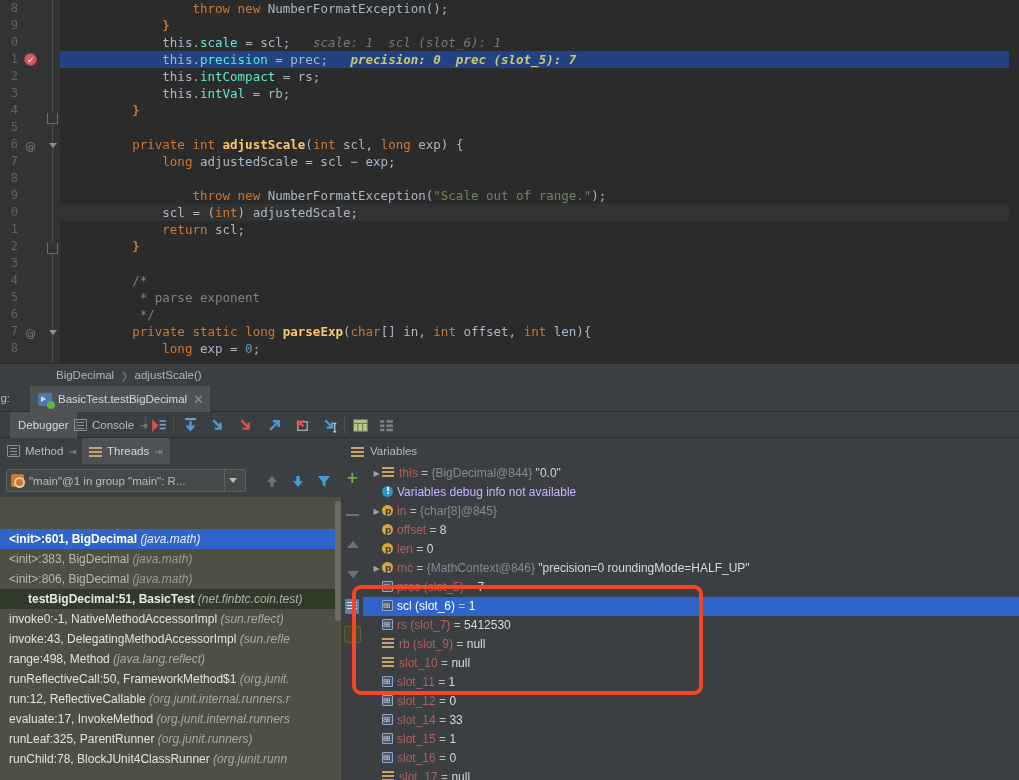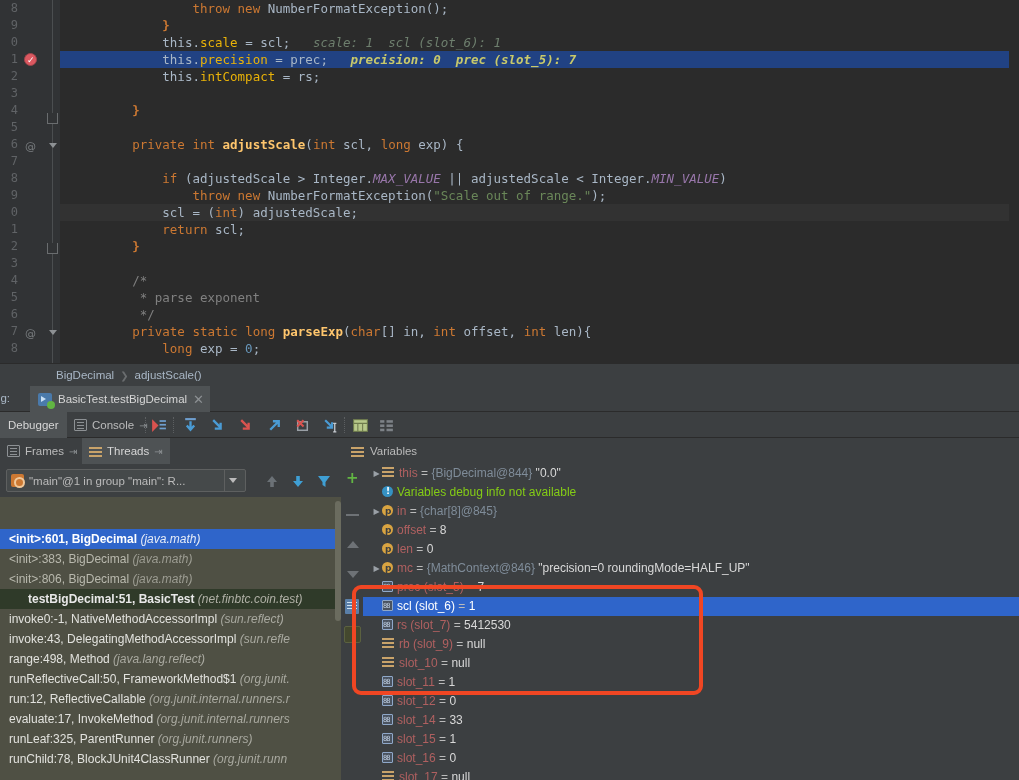--- a/index.html
+++ b/index.html
@@ -63,21 +63,21 @@
   .cl {
     position: absolute; left: 0; right: 10px; height: 17px; line-height: 17px;
     white-space: pre; padding-left: 12px;
   }
   .cl.hl { background: #214283; }
   .cl.soft { background: #323232; }
 
   
   .kw   { color: #cc7832; }
   .kwb  { color: #cc7832; font-weight: bold; }
-  .fld  { color: #eab308; }
+  .fld  { color: #5eead4; }
   .txt  { color: #a9b7c6; }
   .str  { color: #6a8759; }
   .num  { color: #6897bb; }
   .cmt  { color: #808080; }
   .mname{ color: #ffc66d; font-weight: bold; }
   .stc  { color: #9876aa; font-style: italic; }
   .hint { color: #6e7f6e; font-style: italic; }
   .hintb{ color: #c9c96a; font-style: italic; font-weight: bold; }
   .brc  { color: #a9b7c6; }
 
@@ -122,21 +122,21 @@
   
   .toolrow {
     position: absolute; left: 0; top: 412px; width: 1019px; height: 26px;
     background: #3c3f41; border-bottom: 1px solid #2b2b2b;
   }
   .tool-tab {
     position: absolute; top: 0; height: 26px; display: flex;
     align-items: center; gap: 5px; padding: 0 8px; font-size: 11.5px;
     color: #bbbbbb;
   }
-  .tool-tab.active { background: #4e5254; color: #d6d6d6; }
+  .tool-tab.active { background: #4e5254; color: #d6d6d6; margin-left: 10px; }
   .icon-sq {
     width: 13px; height: 12px; border: 1px solid #8d9194; border-radius: 1px;
     position: relative; flex: none;
   }
   .icon-sq::after {
     content: ""; position: absolute; left: 2px; top: 2px; right: 2px;
     height: 1px; background: #8d9194;
     box-shadow: 0 3px 0 #8d9194, 0 6px 0 #8d9194;
   }
   .pin { font-size: 10px; color: #8d9194; }
@@ -273,21 +273,21 @@
     width: 11px; height: 11px; border-radius: 50%; background: #3592c4;
   }
   .ico-info::after {
     content: "!"; position: absolute; left: 4px; top: -4px; font-size: 9px;
     color: #fff; font-weight: bold; font-family: "DejaVu Sans", sans-serif;
   }
   .vname { color: #b06060; }
   .veq { color: #bbbbbb; }
   .vref { color: #7f8c99; }
   .vval { color: #d9d9d9; }
-  .vinfo { color: #84cc16; }
+  .vinfo { color: #c4b5fd; }
 
   
   .annot {
     position: absolute; left: 352px; top: 585px; width: 351px; height: 110px;
     border: 4px solid #f04623; border-radius: 9px; pointer-events: none; z-index: 40;
   }
 
   
   .vg-btn { position: absolute; left: 3px; width: 17px; height: 17px; }
   .vg-minus::after {
@@ -414,24 +414,25 @@
         <div class="at-sign" style="top: 140px;">@</div>
         <div class="at-sign" style="top: 327px;">@</div>
       </div>
     <div class="fold-line"></div>
     <div class="code" id="codearea">
         <div class="cl" style="top: 0px;">                <span class="kw">throw</span> <span class="kw">new</span> <span class="txt">NumberFormatException</span><span class="brc">();</span></div>
         <div class="cl" style="top: 17px;">            <span class="kwb">}</span></div>
         <div class="cl" style="top: 34px;">            <span class="txt">this</span><span class="brc">.</span><span class="fld">scale</span> <span class="brc">=</span> <span class="txt">scl;</span>   <span class="hint">scale: 1  scl (slot_6): 1</span></div>
         <div class="cl hl" style="top: 51px;">            <span class="txt">this</span><span class="brc">.</span><span class="fld">precision</span> <span class="brc">=</span> <span class="txt">prec;</span>   <span class="hintb">precision: 0  prec (slot_5): 7</span></div>
         <div class="cl" style="top: 68px;">            <span class="txt">this</span><span class="brc">.</span><span class="fld">intCompact</span> <span class="brc">=</span> <span class="txt">rs;</span></div>
+        <div class="cl" style="top: 85px;">            <span class="txt">this</span><span class="brc">.</span><span class="fld">intVal</span> <span class="brc">=</span> <span class="txt">rb;</span></div>
         <div class="cl" style="top: 102px;">        <span class="kwb">}</span></div>
         <div class="cl" style="top: 119px;"></div>
         <div class="cl" style="top: 136px;">        <span class="kw">private</span> <span class="kw">int</span> <span class="mname">adjustScale</span><span class="brc">(</span><span class="kw">int</span> <span class="txt">scl,</span> <span class="kw">long</span> <span class="txt">exp</span><span class="brc">) {</span></div>
-        <div class="cl" style="top: 170px;">            <span class="kw">if</span> <span class="txt">(adjustedScale &gt; Integer.</span><span class="stc">MAX_VALUE</span> <span class="txt">|| adjustedScale &lt; Integer.</span><span class="stc">MIN_VALUE</span><span class="txt">)</span></div>
+        <div class="cl" style="top: 153px;">            <span class="kw">long</span> <span class="txt">adjustedScale = scl − exp;</span></div>
         <div class="cl" style="top: 187px;">                <span class="kw">throw</span> <span class="kw">new</span> <span class="txt">NumberFormatException(</span><span class="str">"Scale out of range."</span><span class="txt">);</span></div>
         <div class="cl soft" style="top: 204px;">            <span class="txt">scl = (</span><span class="kw">int</span><span class="txt">) adjustedScale;</span></div>
         <div class="cl" style="top: 221px;">            <span class="kw">return</span> <span class="txt">scl;</span></div>
         <div class="cl" style="top: 238px;">        <span class="kwb">}</span></div>
         <div class="cl" style="top: 255px;"></div>
         <div class="cl" style="top: 272px;">        <span class="cmt">/*</span></div>
         <div class="cl" style="top: 289px;">         <span class="cmt">* parse exponent</span></div>
         <div class="cl" style="top: 306px;">         <span class="cmt">*/</span></div>
         <div class="cl" style="top: 323px;">        <span class="kw">private</span> <span class="kw">static</span> <span class="kw">long</span> <span class="mname">parseExp</span><span class="brc">(</span><span class="kw">char</span><span class="brc">[]</span> <span class="txt">in,</span> <span class="kw">int</span> <span class="txt">offset,</span> <span class="kw">int</span> <span class="txt">len</span><span class="brc">){</span></div>
         <div class="cl" style="top: 340px;">            <span class="kw">long</span> <span class="txt">exp = </span><span class="num">0</span><span class="txt">;</span></div>
@@ -509,21 +510,21 @@
       <rect x="2" y="11" width="4" height="2.4" fill="#7d8287"></rect>
       <rect x="8" y="3" width="6" height="2.4" fill="#7d8287"></rect>
       <rect x="8" y="7" width="6" height="2.4" fill="#7d8287"></rect>
       <rect x="8" y="11" width="6" height="2.4" fill="#7d8287"></rect>
     </svg>
   </div>
 
   <div class="subhdr">
     <div class="subtab" style="left:0">
       <span class="icon-sq"></span>
-      <span>Frames</span>
+      <span>Method</span>
       <span class="pin">⇥</span>
     </div>
     <div class="subtab active" style="left:82px">
       <span class="ybars"></span>
       <span>Threads</span>
       <span class="pin">⇥</span>
     </div>
   </div>
 
   <div class="varhdr">

